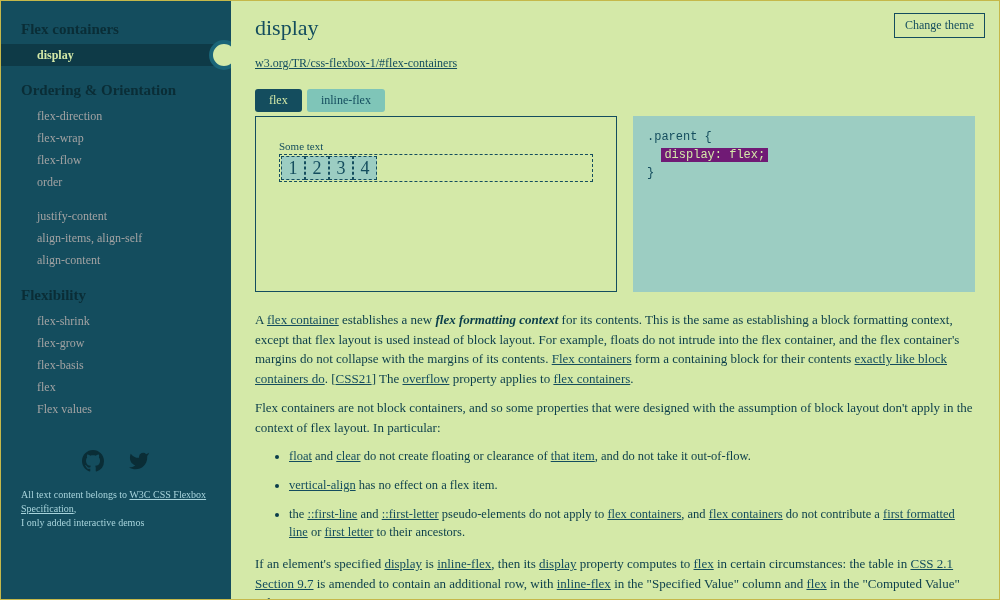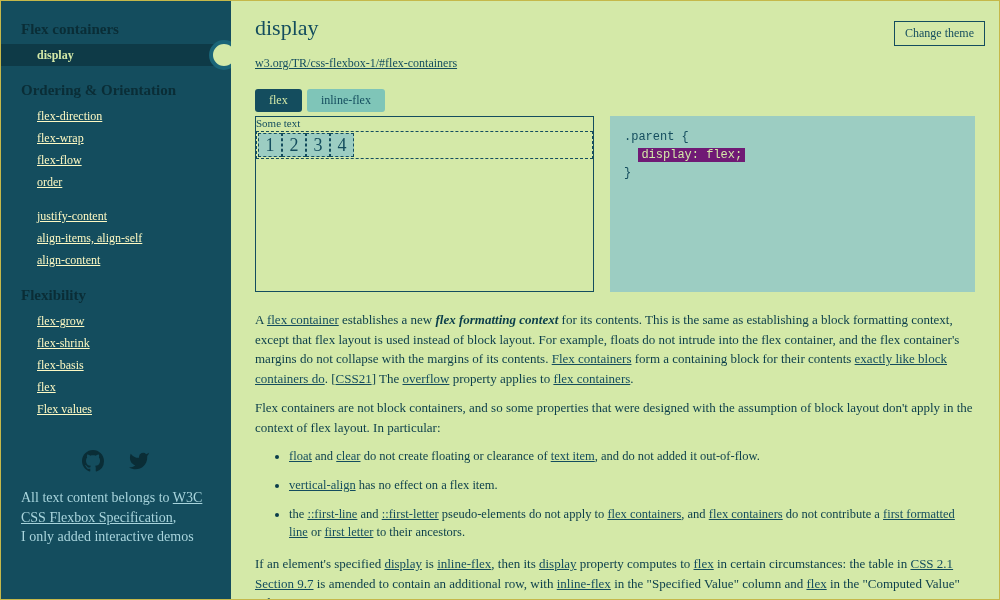--- a/index.html
+++ b/index.html
@@ -2,39 +2,39 @@
 <html><head>
 <meta charset="utf-8">
 <style>
 * { margin: 0; padding: 0; box-sizing: border-box; }
 body { font-family: Georgia, 'Times New Roman', serif; font-size: 13px; color: #0a3d4a; background: #fff; }
 .app { display: flex; width: 1000px; height: 600px; border: 1px solid #c5b84a; box-shadow: 2px 2px 6px rgba(0,0,0,0.2); }
 .sidebar { width: 230px; background: #144d5e; color: #a8d4dc; padding: 16px 0 0 0; overflow-y: auto; position: relative; }
 .sidebar h3 { color: #0a2d36; font-size: 15px; font-weight: bold; padding: 4px 20px 6px 20px; }
 .sidebar ul { list-style: none; padding: 0 0 12px 0; }
 .sidebar li { padding: 3px 20px 3px 36px; }
-.sidebar li a { color: #fef9c3; text-decoration: underline; font-size: 12px; cursor: pointer; }
+.sidebar li a { color: #a3a3a3; font-size: 12px; cursor: pointer; }
 .sidebar li.active { background: #0e3a47; padding-left: 36px; position: relative; }
 .sidebar li.active a { color: #d4e9a8; text-decoration: none; font-weight: bold; }
 .sidebar li.active::after { content: ''; position: absolute; right: -8px; top: 50%; transform: translateY(-50%); width: 22px; height: 22px; background: #d4e9a8; border-radius: 50%; border: 4px solid #1a6578; }
 .sidebar li.nested { }
 .social { text-align: center; padding: 18px 0 10px 0; }
 .social span { display: inline-block; margin: 0 10px; font-size: 22px; color: #0a2d36; cursor: pointer; }
-.credits { font-size: 14px; color: #a8d4dc; padding: 0 20px 10px 20px; line-height: 1.4; }
+.credits { font-size: 10px; color: #a8d4dc; padding: 0 20px 10px 20px; line-height: 1.4; }
 .credits a { color: #a8d4dc; text-decoration: underline; }
 .main { flex: 1; background: #d4e9a8; padding: 14px 24px 20px 24px; overflow-y: auto; position: relative; }
-.change-theme { position: absolute; top: 20px; right: 14px; border: 1px solid #144d5e; background: transparent; color: #144d5e; padding: 4px 10px; font-size: 12px; cursor: pointer; font-family: inherit; }
+.change-theme { position: absolute; top: 12px; right: 14px; border: 1px solid #144d5e; background: transparent; color: #144d5e; padding: 4px 10px; font-size: 12px; cursor: pointer; font-family: inherit; }
 .page-title { font-size: 22px; color: #144d5e; font-weight: normal; margin-bottom: 14px; }
 .spec-link { color: #144d5e; text-decoration: underline; font-size: 12px; display: inline-block; margin-bottom: 18px; }
 .tabs { margin-bottom: 4px; }
 .tab { display: inline-block; padding: 4px 14px; font-size: 12px; border-radius: 3px; cursor: pointer; margin-right: 2px; }
 .tab.active { background: #144d5e; color: #d4e9a8; }
 .tab.inactive { background: #7fc5b8; color: #144d5e; }
 .panels { display: flex; gap: 16px; margin-bottom: 18px; }
-.demo-panel { flex: 1; border: 1px solid #144d5e; padding: 0; min-height: 176px; }
+.demo-panel { flex: 1; border: 1px solid #144d5e; padding: 23px; min-height: 176px; }
 .demo-label { font-size: 11px; color: #144d5e; margin-bottom: 2px; }
 .demo-flex { display: flex; border: 1px dashed #144d5e; padding: 1px; width: 100%; }
 .demo-item { width: 24px; height: 24px; background: #9ccdc2; border: 1px dashed #144d5e; color: #144d5e; font-size: 18px; text-align: center; line-height: 22px; font-family: Georgia, serif; }
 .code-panel { flex: 1; background: #9ccdc2; border-radius: 0; padding: 12px 14px; font-family: 'Courier New', monospace; font-size: 12px; color: #144d5e; line-height: 1.5; min-height: 176px; }
 .code-hl { background: #701a75; color: #d4e9a8; padding: 0 3px; }
 .content p { font-size: 13px; line-height: 1.5; margin-bottom: 10px; color: #0a3d4a; }
 .content a { color: #144d5e; text-decoration: underline; }
 .content ul { list-style: disc; padding-left: 34px; margin: 6px 0 12px 0; }
 .content li { font-size: 12.5px; line-height: 1.5; margin-bottom: 10px; }
 .content em.bold { font-style: italic; font-weight: bold; }
@@ -55,22 +55,22 @@
       <li><a>flex-flow</a></li>
       <li><a>order</a></li>
     </ul>
     <ul>
       <li><a>justify-content</a></li>
       <li><a>align-items, align-self</a></li>
       <li><a>align-content</a></li>
     </ul>
     <h3>Flexibility</h3>
     <ul>
+      <li><a>flex-shrink</a></li>
       <li><a>flex-grow</a></li>
-      <li><a>flex-shrink</a></li>
       <li><a>flex-basis</a></li>
       <li><a>flex</a></li>
       <li class="nested"><a>Flex values</a></li>
     </ul>
     <div class="social">
       <span><svg width="22" height="22" viewBox="0 0 16 16" fill="#0a2d36">
             <path d="M8 0C3.58 0 0 3.58 0 8c0 3.54 2.29 6.53 5.47 7.59.4.07.55-.17.55-.38 0-.19-.01-.82-.01-1.49-2.01.37-2.53-.49-2.69-.94-.09-.23-.48-.94-.82-1.13-.28-.15-.68-.52-.01-.53.63-.01 1.08.58 1.23.82.72 1.21 1.87.87 2.33.66.07-.52.28-.87.51-1.07-1.78-.2-3.64-.89-3.64-3.95 0-.87.31-1.59.82-2.15-.08-.2-.36-1.02.08-2.12 0 0 .67-.21 2.2.82.64-.18 1.32-.27 2-.27.68 0 1.36.09 2 .27 1.53-1.04 2.2-.82 2.2-.82.44 1.1.16 1.92.08 2.12.51.56.82 1.27.82 2.15 0 3.07-1.87 3.75-3.65 3.95.29.25.54.73.54 1.48 0 1.07-.01 1.93-.01 2.2 0 .21.15.46.55.38A8.013 8.013 0 0016 8c0-4.42-3.58-8-8-8z"></path>
           </svg></span>
       <span><svg width="22" height="22" viewBox="0 0 24 24" fill="#0a2d36">
             <path d="M23 3a10.9 10.9 0 01-3.14 1.53 4.48 4.48 0 00-7.86 3v1A10.66 10.66 0 013 4s-4 9 5 13a11.64 11.64 0 01-7 2c9 5 20 0 20-11.5a4.5 4.5 0 00-.08-.83A7.72 7.72 0 0023 3z"></path>
@@ -106,21 +106,21 @@
         <div>.parent {</div>
         <div>&nbsp;&nbsp;<span class="code-hl">display: flex;</span></div>
         <div>}</div>
       </div>
     </div>
 
     <div class="content">
       <p><span>A </span><a>flex container</a><span> establishes a new </span><em class="bold">flex formatting context</em><span> for its contents. This is the same as establishing a block formatting context, except that flex layout is used instead of block layout. For example, floats do not intrude into the flex container, and the flex container's margins do not collapse with the margins of its contents. </span><a>Flex containers</a><span> form a containing block for their contents </span><a>exactly like block containers do</a><span>. [</span><a>CSS21</a><span>] The </span><a>overflow</a><span> property applies to </span><a>flex containers</a><span>.</span></p>
       <p>Flex containers are not block containers, and so some properties that were designed with the assumption of block layout don't apply in the context of flex layout. In particular:</p>
       <ul>
-        <li><a>float</a><span> and </span><a>clear</a><span> do not create floating or clearance of </span><a>text item</a><span>, and do not added it out-of-flow.</span></li>
+        <li><a>float</a><span> and </span><a>clear</a><span> do not create floating or clearance of </span><a>that item</a><span>, and do not take it out-of-flow.</span></li>
         <li><a>vertical-align</a><span> has no effect on a flex item.</span></li>
         <li><span>the </span><a>::first-line</a><span> and </span><a>::first-letter</a><span> pseudo-elements do not apply to </span><a>flex containers</a><span>, and </span><a>flex containers</a><span> do not contribute a </span><a>first formatted line</a><span> or </span><a>first letter</a><span> to their ancestors.</span></li>
       </ul>
       <p><span>If an element's specified </span><a>display</a><span> is </span><a>inline-flex</a><span>, then its </span><a>display</a><span> property computes to </span><a>flex</a><span> in certain circumstances: the table in </span><a>CSS 2.1 Section 9.7</a><span> is amended to contain an additional row, with </span><a>inline-flex</a><span> in the "Specified Value" column and </span><a>flex</a><span> in the "Computed Value" column.</span></p>
       <p></p>
     </div>
   </main>
 </div>
 
 </body></html>

